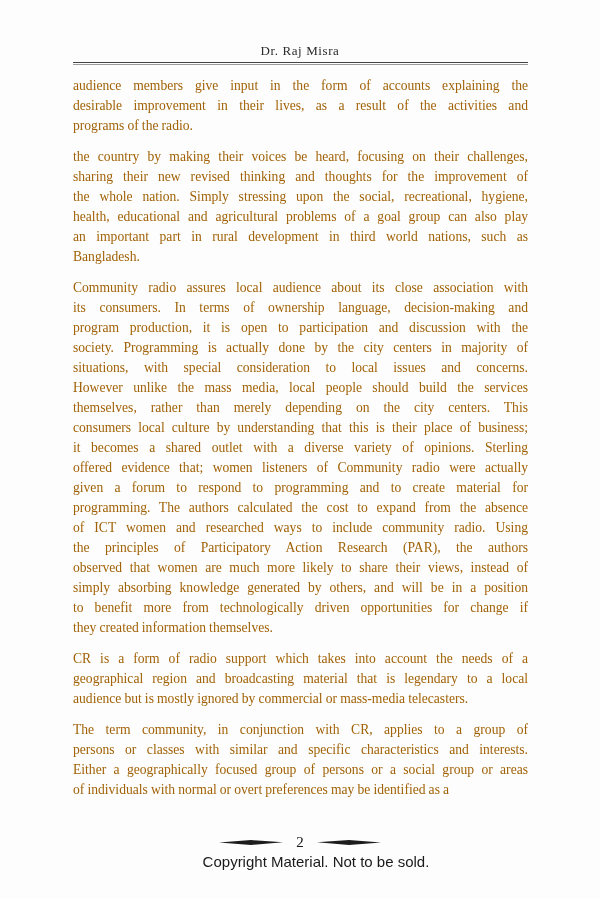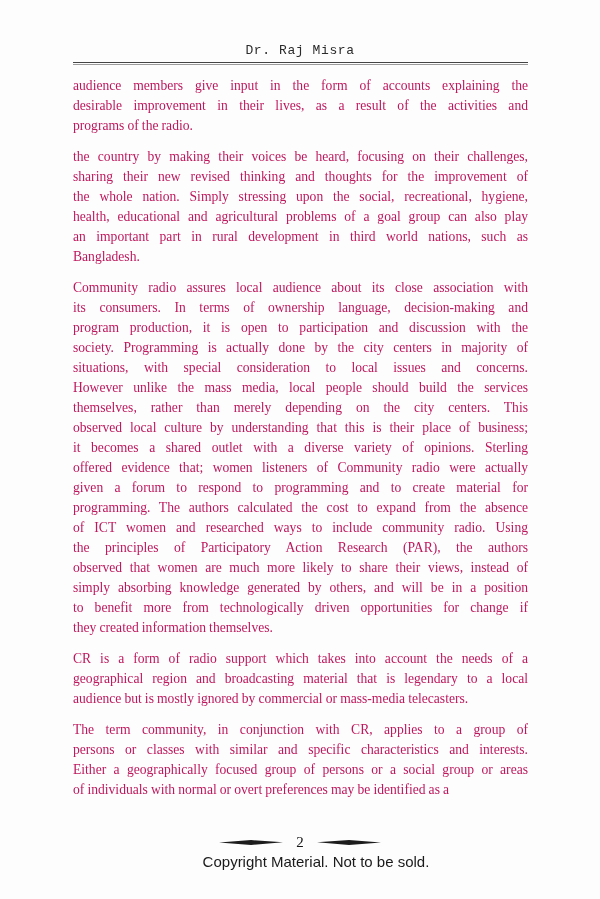--- a/index.html
+++ b/index.html
@@ -10,42 +10,42 @@
     background: #fdfdfd;
     font-family: "Liberation Serif", serif;
     overflow: hidden;
   }
   .header-title {
     position: absolute;
     top: 43px;
     left: 0;
     width: 100%;
     text-align: center;
-    font-family: Liberation Mono, monospace;
+    font-family: Liberation Serif, serif;
     font-size: 13px;
     letter-spacing: 0.6px;
     color: #2b2b2b;
   }
   .header-rule {
     position: absolute;
     top: 62px;
     left: 73px;
     width: 455px;
     height: 1px;
     border-top: 1px solid #454545;
     border-bottom: 1px solid #9c9c9c;
   }
   .body-text {
     position: absolute;
     top: 76px;
     left: 73px;
     width: 455px;
     font-size: 13.6px;
     line-height: 20px;
-    color: #be185d;
+    color: #a16207;
     word-spacing: -0.3px;
   }
   .para { margin: 0 0 11px 0; }
   .para:last-child { margin-bottom: 6px; }
   .line {
     text-align: justify;
     text-align-last: justify;
     overflow: hidden;
     white-space: nowrap;
   }
@@ -106,21 +106,21 @@
         <div class="line last">Bangladesh.</div>
       </div>
       <div class="para">
         <div class="line">Community radio assures local audience about its close association with</div>
         <div class="line">its consumers. In terms of ownership language, decision-making and</div>
         <div class="line">program production, it is open to participation and discussion with the</div>
         <div class="line">society. Programming is actually done by the city centers in majority of</div>
         <div class="line">situations, with special consideration to local issues and concerns.</div>
         <div class="line">However unlike the mass media, local people should build the services</div>
         <div class="line">themselves, rather than merely depending on the city centers. This</div>
-        <div class="line">observed local culture by understanding that this is their place of business;</div>
+        <div class="line">consumers local culture by understanding that this is their place of business;</div>
         <div class="line">it becomes a shared outlet with a diverse variety of opinions. Sterling</div>
         <div class="line">offered evidence that; women listeners of Community radio were actually</div>
         <div class="line">given a forum to respond to programming and to create material for</div>
         <div class="line">programming. The authors calculated the cost to expand from the absence</div>
         <div class="line">of ICT women and researched ways to include community radio. Using</div>
         <div class="line">the principles of Participatory Action Research (PAR), the authors</div>
         <div class="line">observed that women are much more likely to share their views, instead of</div>
         <div class="line">simply absorbing knowledge generated by others, and will be in a position</div>
         <div class="line">to benefit more from technologically driven opportunities for change if</div>
         <div class="line last">they created information themselves.</div>

